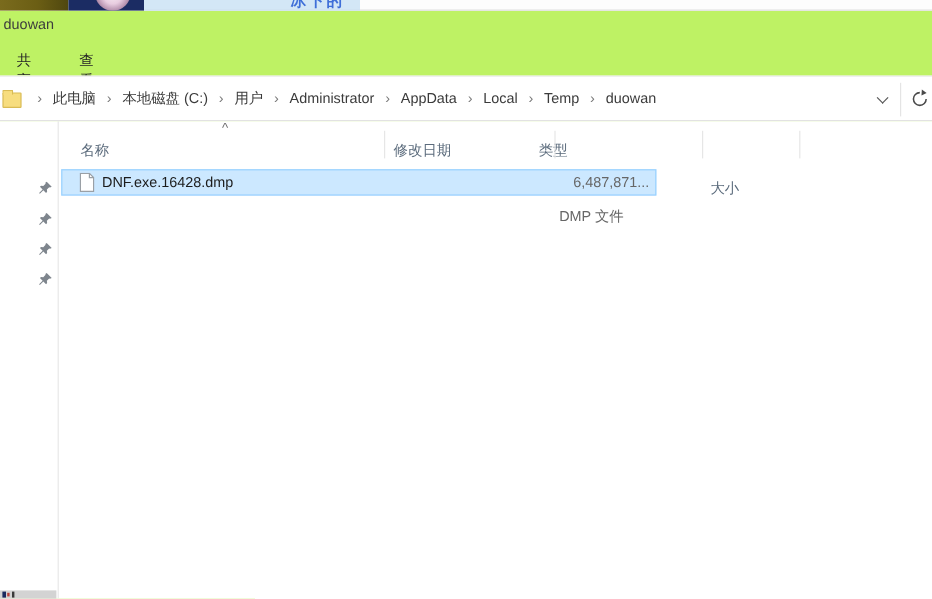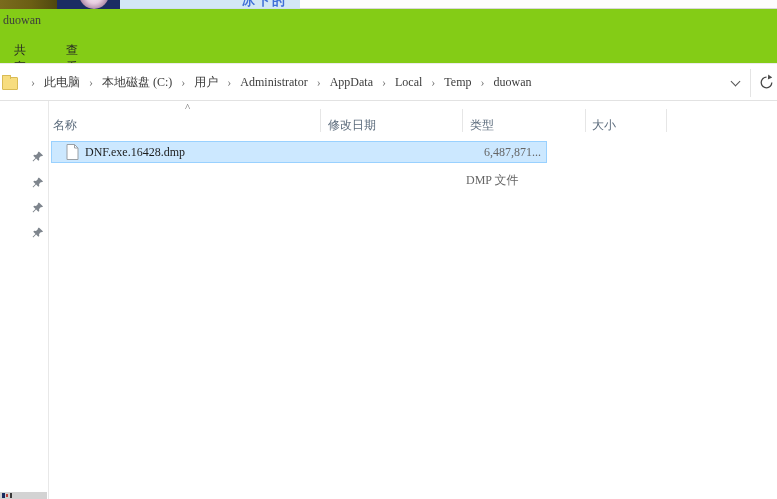--- a/index.html
+++ b/index.html
@@ -1,18 +1,18 @@
 <!DOCTYPE html>
 <html><head>
 <meta charset="utf-8">
 <style>
   * { margin:0; padding:0; box-sizing:border-box; }
   html,body { width:777px; height:499px; overflow:hidden; background:#fff;
               font-family:"Liberation Sans", sans-serif; }
-  .stage { position:relative; width:777px; height:499px; background:#84cc16;font-family:Liberation Serif, serif; }
+  .stage { position:relative; width:777px; height:499px; background:#bef264; }
 
   
   .top-strip { position:absolute; top:0; left:0; width:777px; height:9px; overflow:hidden; background:#fff; }
   .strip-khaki { position:absolute; left:0; top:0; width:57px; height:9px;
                  background:linear-gradient(90deg,#7a6b1d,#6b5e14 55%,#4f470f); }
   .strip-navy { position:absolute; left:57px; top:0; width:63px; height:9px; background:#1b2c63; }
   .strip-avatar { position:absolute; left:79px; top:-21px; width:30px; height:30px; border-radius:50%;
                   background:radial-gradient(circle at 50% 55%, #f6ecf2 0%, #e8cde0 35%, #b490ad 60%, #3d3a66 85%); }
   .strip-lightblue { position:absolute; left:120px; top:0; width:180px; height:9px;
                      background:#d3e7f6; border-bottom:1px solid #cddfee; }
@@ -53,24 +53,24 @@
   .pin-0 { top:49px; } .pin-1 { top:75px; } .pin-2 { top:100px; } .pin-3 { top:125px; }
   .statusbar-peek { position:absolute; left:0; bottom:0; width:47px; height:7px; background:#d3d3d3; overflow:hidden; }
   .sp1 { position:absolute; left:2px; top:1px; width:3px; height:5px; background:#1a2a5e; }
   .sp2 { position:absolute; left:6px; top:2px; width:2px; height:3px; background:#b8413a; }
   .sp3 { position:absolute; left:10px; top:1px; width:2px; height:5px; background:#3a3a3a; }
 
   .list-area { position:absolute; left:49px; top:0; width:728px; height:398px; }
   .list-header { position:relative; height:38px; }
   .sort-caret { position:absolute; left:136px; top:0; font-size:11px; color:#6b6b6b; }
   .col-label { position:absolute; top:16px; font-size:12px; color:#5b6b7c; cursor:default; }
-  .col-name  { left:4px; }
+  .col-name  { left:18px; }
   .col-date  { left:279px;text-align:right; }
-  .col-type  { left:421px; }
-  .col-size  { left:543px; }
+  .col-type  { left:400px; }
+  .col-size  { left:543px;margin-top:32px; }
   .col-sep { position:absolute; top:8px; width:1px; height:23px; background:#e6e6e6; }
   .cs1 { left:271px; } .cs2 { left:413px; } .cs3 { left:536px; } .cs4 { left:617px; }
 
   .file-row { position:absolute; left:2px; top:40px; width:496px; height:22px;
               background:#cce8ff; border:1px solid #99d1ff; cursor:default; }
   .file-icon { position:absolute; left:14px; top:2px; width:13px; height:16px; }
   .cell { position:absolute; top:0; height:20px; line-height:20px; font-size:12px; white-space:nowrap; }
   .cell-name { left:33px; color:#1c1c1c; }
   .cell-date { left:272px; color:#666; }
   .cell-type { left:414px; color:#666;margin-top:28px; }

